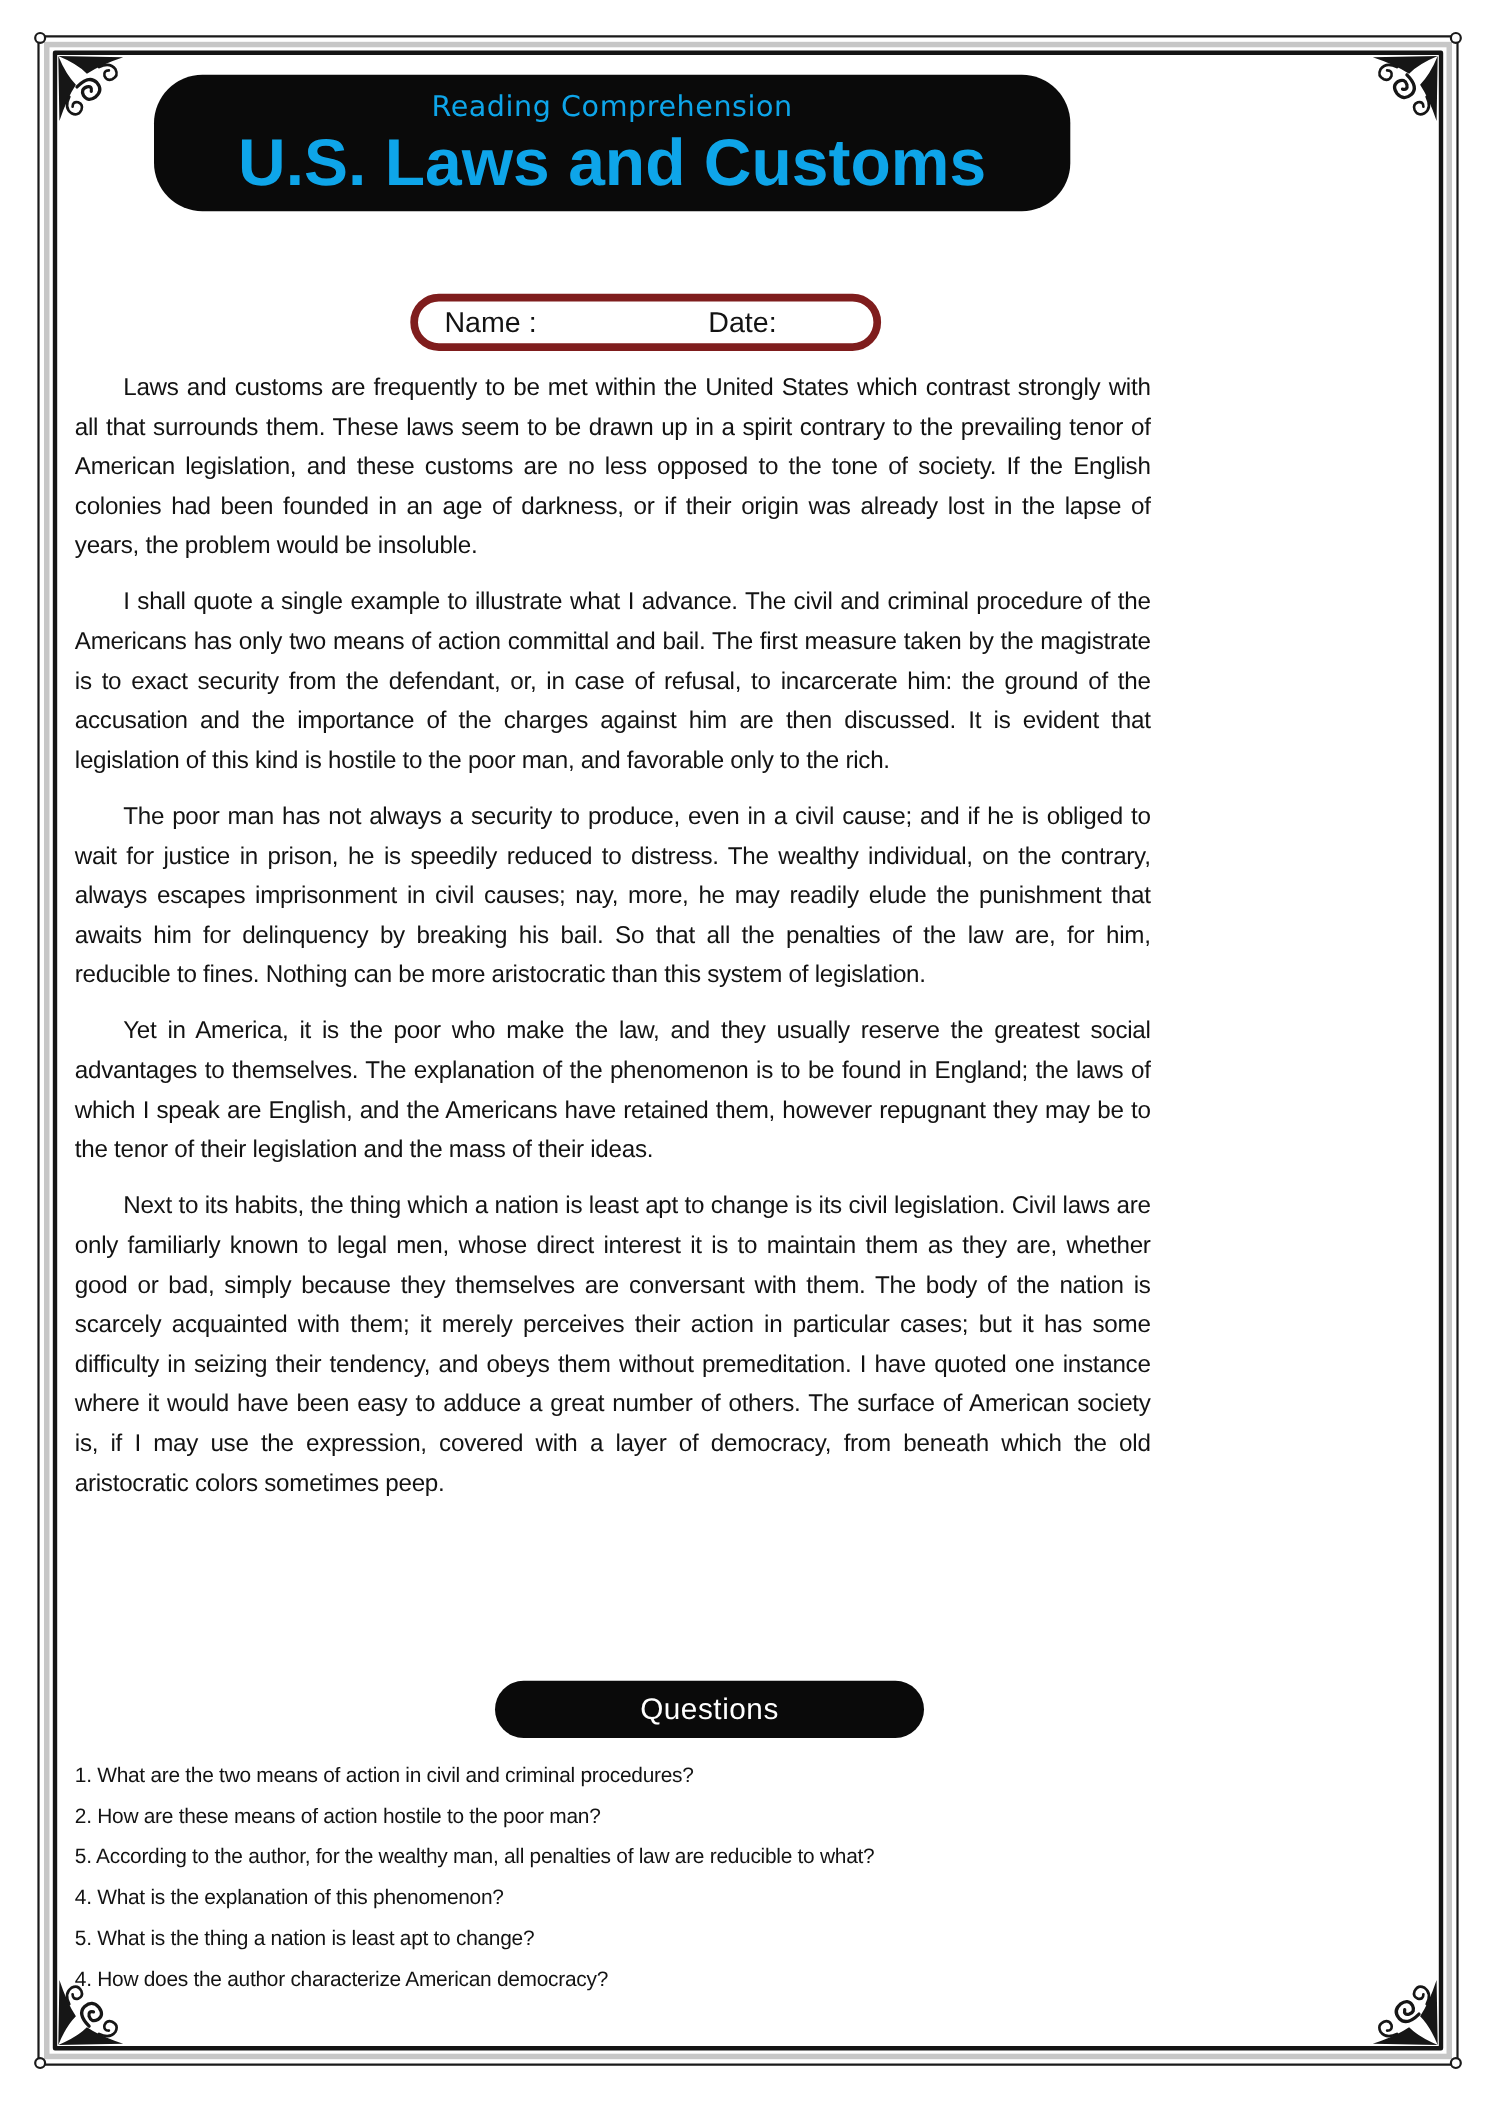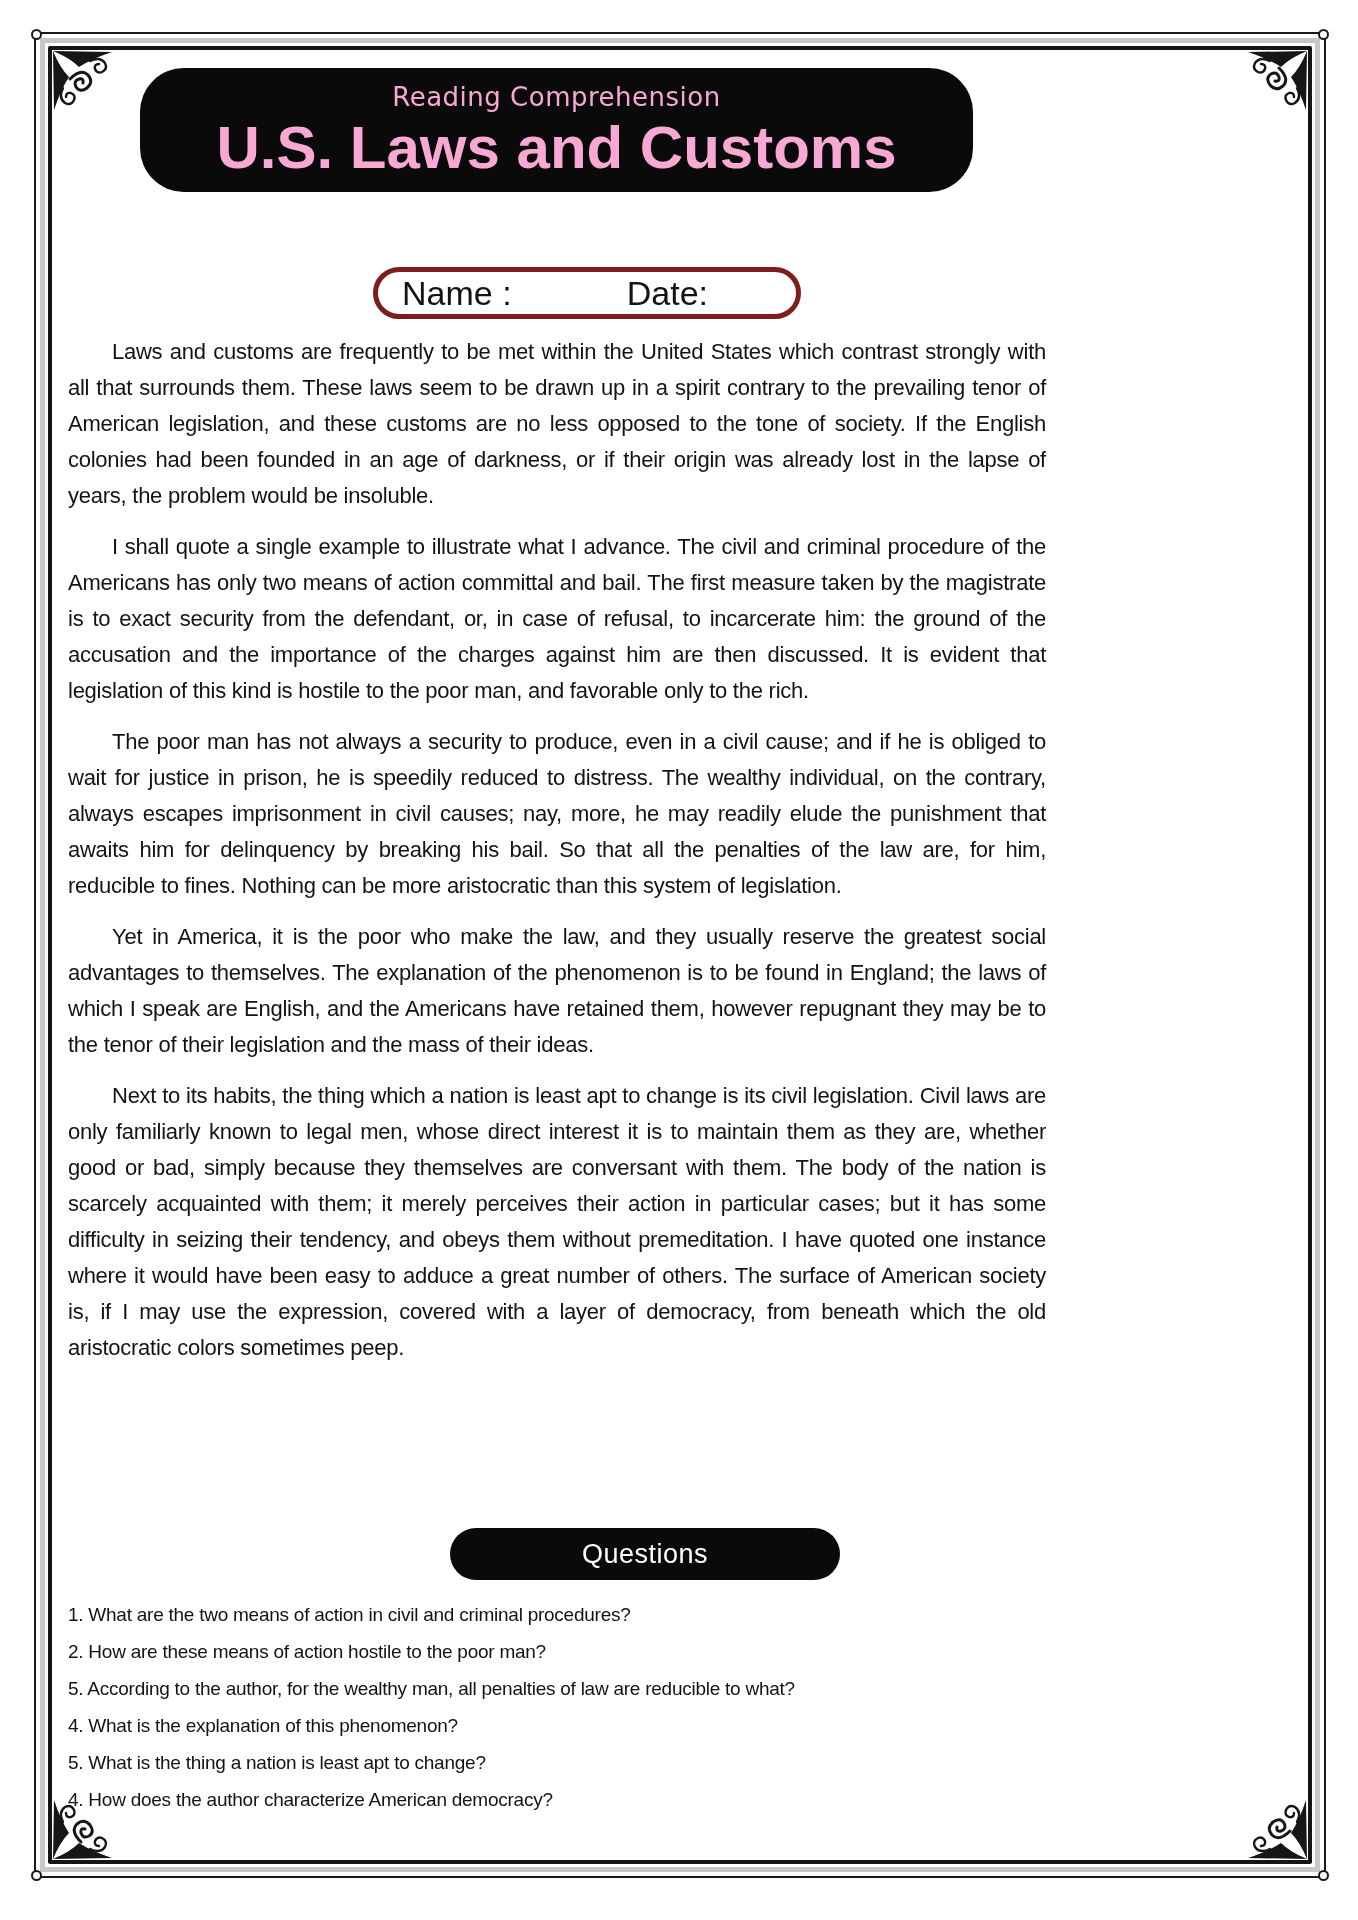--- a/index.html
+++ b/index.html
@@ -23,30 +23,30 @@
   .flourish{position:absolute;width:82px;height:82px;}
   .fl-tl{left:52px;top:50px;}
   .fl-tr{right:50px;top:50px;transform:rotate(90deg);}
   .fl-br{right:50px;bottom:60px;transform:rotate(180deg);}
   .fl-bl{left:52px;bottom:60px;transform:rotate(270deg);}
   
   .banner{
     position:absolute;left:140px;top:68px;width:833px;height:124px;
     background:#0a0a0a;border-radius:44px;
     display:flex;flex-direction:column;align-items:center;justify-content:center;
-    color:#f9a8d4;
+    color:#0ea5e9;
   }
   .banner .kicker{font-size:26px;letter-spacing:.5px;margin-bottom:4px;font-family:"DejaVu Sans",sans-serif;}
   .banner .title{font-size:60px;font-weight:bold;line-height:1.05;font-family:Liberation Sans, sans-serif;}
   
   .name-pill{
     position:absolute;left:373px;top:267px;width:428px;height:52px;
-    border:5px solid #7f1d1d;border-radius:28px;background:#fff;
+    border:7px solid #7f1d1d;border-radius:28px;background:#fff;
     display:flex;align-items:center;padding:0 10px 0 24px;box-sizing:border-box;
-    font-size:34px;
+    font-size:26px;
   }
   .name-pill .blank-name{flex:1;height:70%;}
   .name-pill .blank-date{width:78px;height:70%;}
   
   .passage{
     position:absolute;left:68px;top:334px;width:978px;
     font-size:22px;line-height:36px;letter-spacing:-0.25px;
     text-align:justify;
   }
   .passage p{margin:0 0 15px 0;text-indent:44px;}

